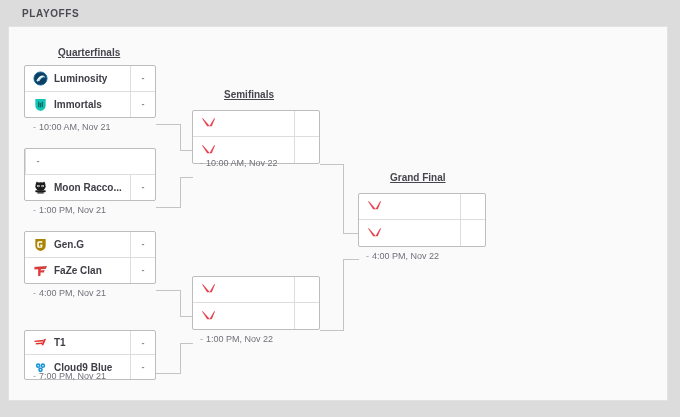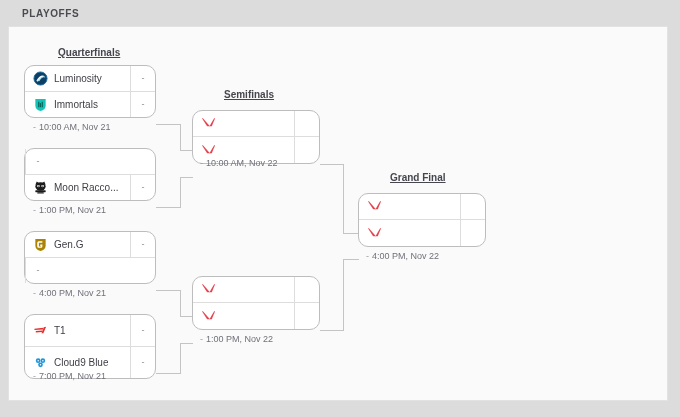--- a/index.html
+++ b/index.html
@@ -44,21 +44,22 @@
     white-space: nowrap;
     text-decoration: underline;
   }
 
   
   .match {
     position: absolute;
     box-sizing: border-box;
     background: #ffffff;
     border: 1px solid #bdbdbd;
-    border-radius: 10px;
+    border-radius: 2px;
+    font-weight: bold;
   }
   .match .row {
     position: relative;
     height: 50%;
     box-sizing: border-box;
     display: flex;
     align-items: center;
   }
   .match .row.top {
     border-bottom: 1px solid #dddddd;
@@ -222,28 +223,37 @@
           <svg width="15" height="15" viewBox="0 0 32 32">
             <path d="M5 4 H27 V18 Q27 27 16 30 Q5 27 5 18 Z" fill="#aa8400"></path>
             <path d="M20 9 H12 Q9 9 9 13 V19 Q9 23 12 23 H17 Q20 23 20 20 V16 H15.5 V19 H17 V20 H12.5 V12 H20 Z" fill="#ffffff"></path>
           </svg>
         </span>
         <span class="team-name">Gen.G</span>
       </div>
       <div class="score-cell">-</div>
     </div>
     <div class="row">
+      <div class="team-cell">
+        <span class="logo">
+          <svg width="15" height="15" viewBox="0 0 32 32">
+            <path d="M3 9 L29 7 L27 12 L16 13 L16 16 L25 15 L23 20 L16 20.5 L16 27 L11 28 L11 13.5 L3 14 Z" fill="#e03a3a"></path>
+            <path d="M3 9 L29 7 L27 12 L16 13 L16 16" fill="none" stroke="#8f1f1f" stroke-width="0.8"></path>
+          </svg>
+        </span>
+        <span class="team-name">FaZe Clan</span>
+      </div>
       <div class="score-cell">-</div>
     </div>
   </div>
   <div class="match-time" style="left:24px; top:261px;">
     <span class="dash">-</span><span>4:00 PM, Nov 21</span>
   </div>
 
-  <div class="match" style="left:15px; top:287px; width:132px; height:65px;">
+  <div class="match" style="left:15px; top:303px; width:132px; height:50px;">
     <div class="row top">
       <div class="team-cell">
         <span class="logo">
           <svg width="15" height="15" viewBox="0 0 32 32">
             <path d="M3 12 L22 10 L21 14 L3 15 Z" fill="#e2322f"></path>
             <path d="M6 17 L20 16 L19 19 L6 20 Z" fill="#e2322f"></path>
             <path d="M23 9 L28 8 L22 22 L18 22 Z" fill="#e2322f"></path>
           </svg>
         </span>
         <span class="team-name">T1</span>

